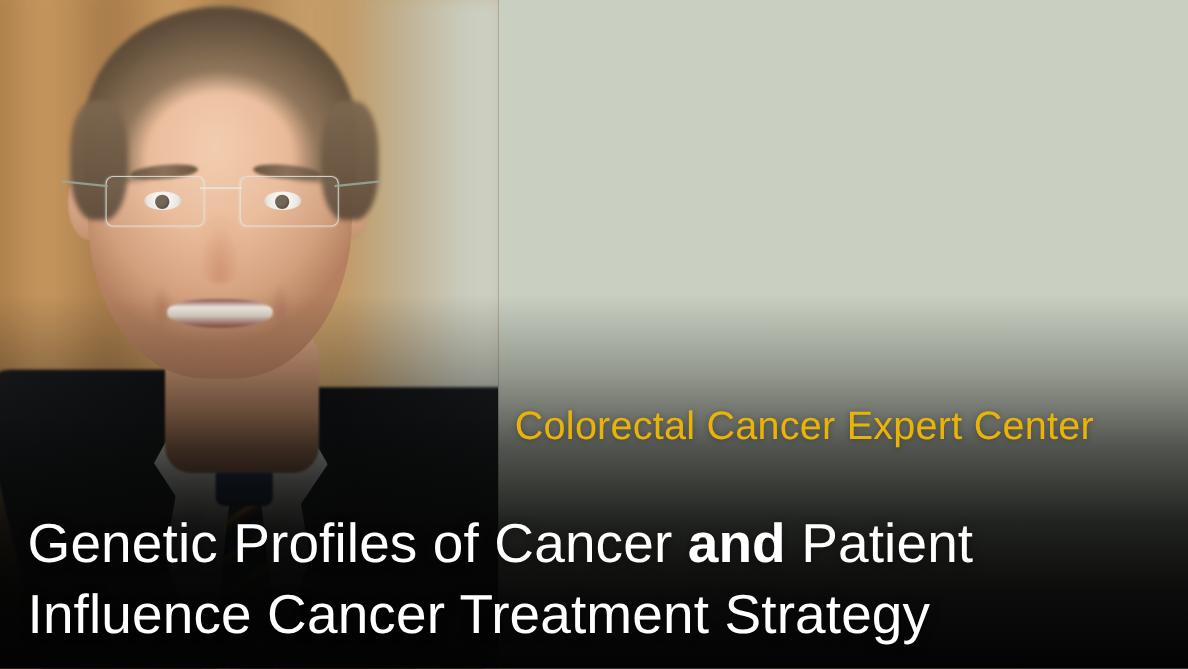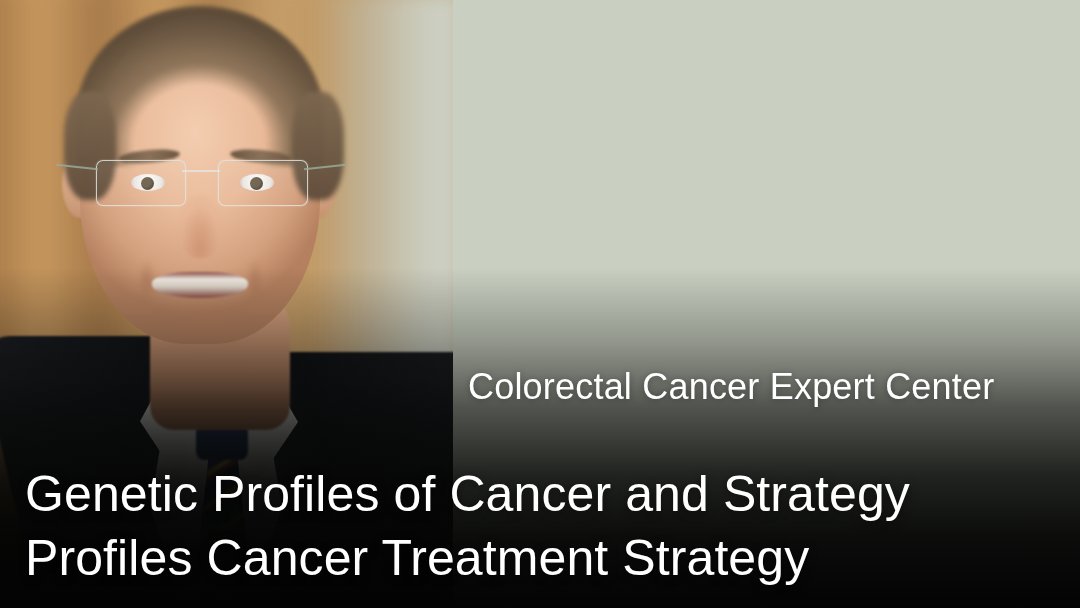--- a/index.html
+++ b/index.html
@@ -275,41 +275,41 @@
       rgba(0,0,0,0) 0%, rgba(0,0,0,0) 62%,
       rgba(0,0,0,.30) 74%, rgba(0,0,0,.72) 86%, rgba(0,0,0,.92) 100%);
     pointer-events: none;
   }
 
   
   .subtitle {
     position: absolute;
     left: 468px; top: 367px;
     width: 580px;
-    color: #ffffff;
+    color: #eab308;
     font-size: 36px;
     font-weight: 300;
     letter-spacing: .2px;
     line-height: 1.1;
     white-space: nowrap;
     text-shadow: 0 1px 6px rgba(0,0,0,.30);
   }
   .title {
     position: absolute;
     left: 25px; top: 462px;
     width: 1030px;
     color: #ffffff;
     font-size: 50px;
     font-weight: 300;
     line-height: 1.28;
     letter-spacing: .1px;
     text-shadow: 0 2px 10px rgba(0,0,0,.55);
   }
   .title .line { display: block; white-space: nowrap; }
-  .title b { font-weight: 400; }
+  .title b { font-weight: 700; }
 </style>
 </head>
 <body>
 
 <div id="card">
 
   <div class="photo">
     <div class="bg-wood"></div>
     <div class="bg-wood2"></div>
     <div class="bg-stripe"></div>
@@ -357,17 +357,17 @@
     <div class="scrim-photo"></div>
   </div>
 
   <div class="sage"></div>
 
   <div class="scrim"></div>
 
   <div class="subtitle">Colorectal Cancer Expert Center</div>
 
   <div class="title">
-    <span class="line"><span>Genetic Profiles of Cancer </span><b>and</b><span> Strategy</span></span>
-    <span class="line">Profiles Cancer Treatment Strategy</span>
+    <span class="line"><span>Genetic Profiles of Cancer </span><b>and</b><span> Patient</span></span>
+    <span class="line">Influence Cancer Treatment Strategy</span>
   </div>
 
 </div>
 
 </body></html>

